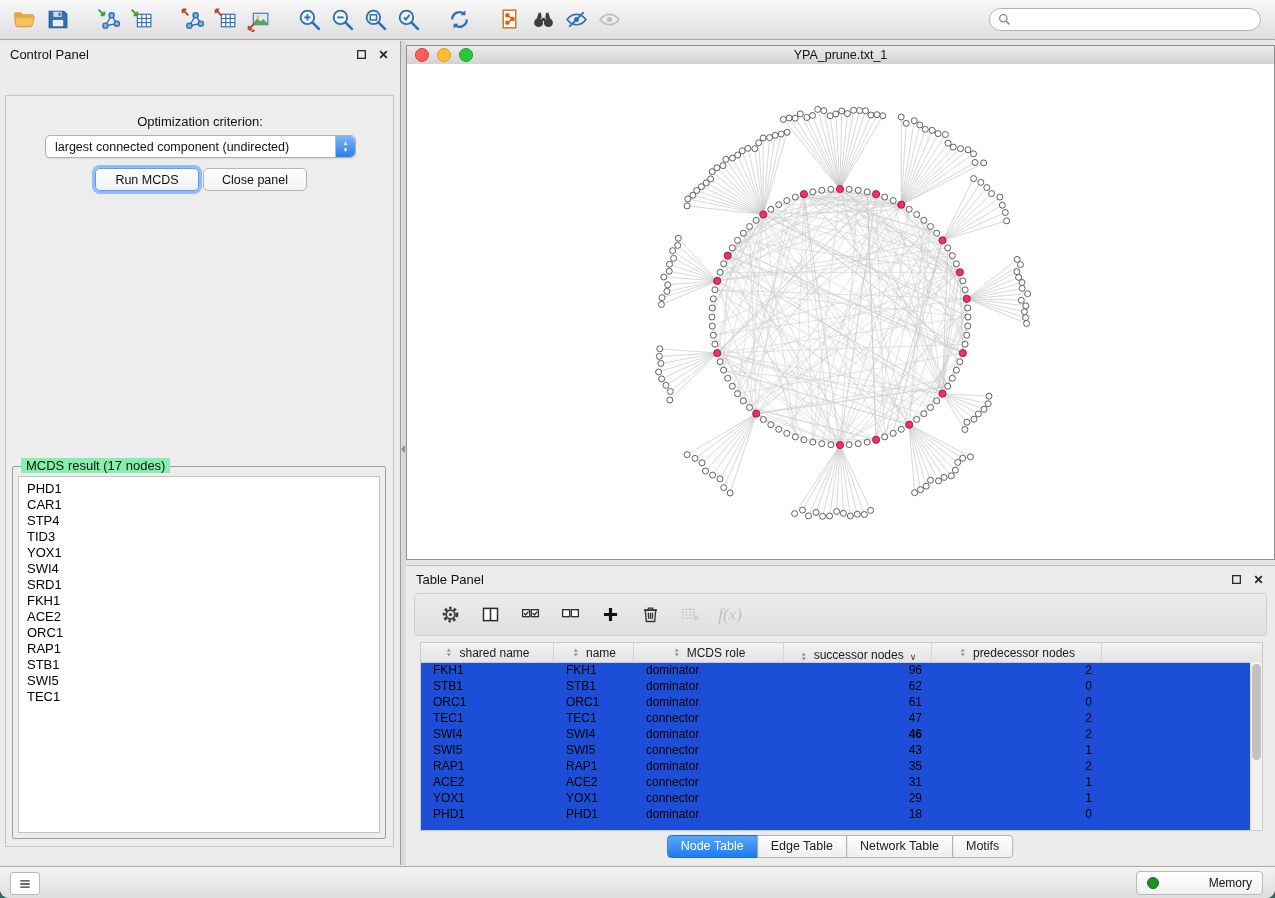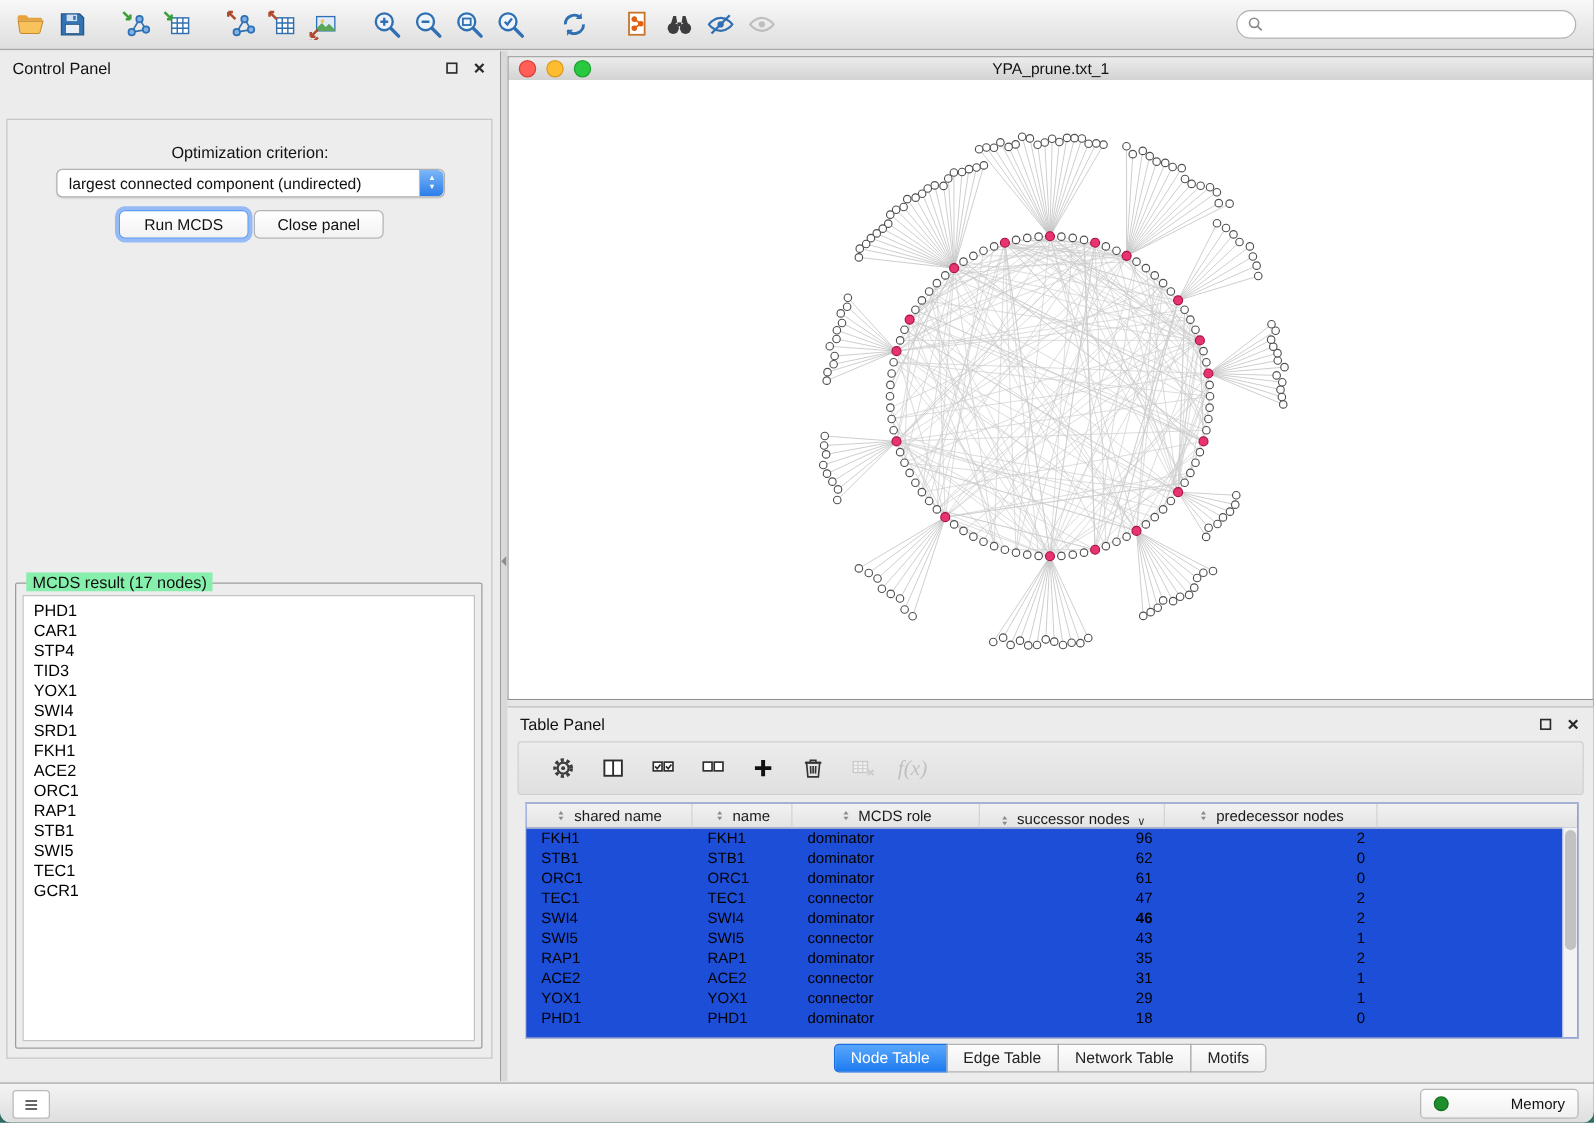--- a/index.html
+++ b/index.html
@@ -319,21 +319,20 @@
           <div class="mcds-item">YOX1</div>
           <div class="mcds-item">SWI4</div>
           <div class="mcds-item">SRD1</div>
           <div class="mcds-item">FKH1</div>
           <div class="mcds-item">ACE2</div>
           <div class="mcds-item">ORC1</div>
           <div class="mcds-item">RAP1</div>
           <div class="mcds-item">STB1</div>
           <div class="mcds-item">SWI5</div>
           <div class="mcds-item">TEC1</div>
-          <div class="mcds-item">GCR1</div>
         </div>
     </div>
   </div>
 
   <div id="v-splitter">
       <div class="collapse"></div>
     </div>
 
   <div id="network-window">
     <div id="net-titlebar">

